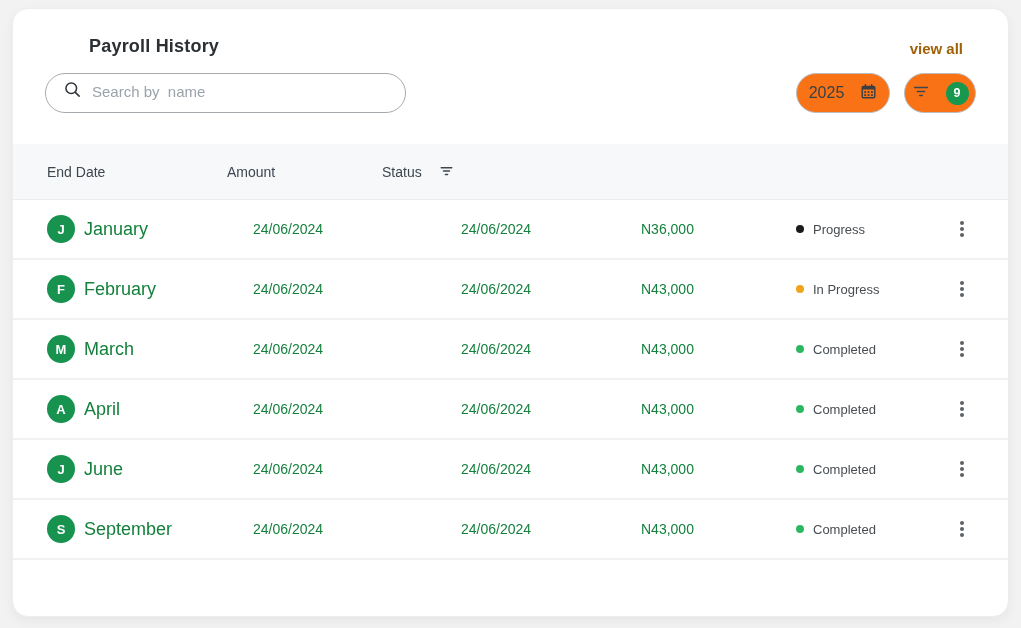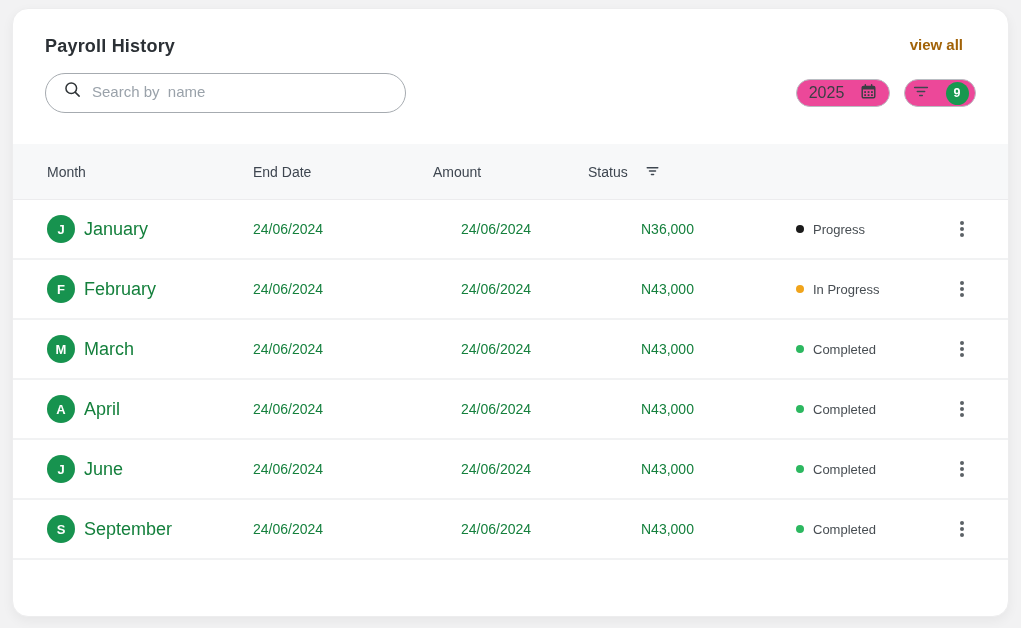--- a/index.html
+++ b/index.html
@@ -4,37 +4,37 @@
 <style>
   * { margin:0; padding:0; box-sizing:border-box; }
   html,body { width:1021px; height:628px; background:#f2f2f3; font-family:"Liberation Sans", sans-serif; overflow:hidden; }
   .card {
     position:absolute; left:12px; top:8px; width:997px; height:609px;
     background:#ffffff; border-radius:16px; border:1px solid #ededee;
     box-shadow:0 4px 12px rgba(0,0,0,0.05);
     overflow:hidden;
   }
   .card-top { padding:27px 32px 0 32px; }
-  .title-row { display:flex; justify-content:space-between; align-items:flex-start; }
+  .title-row { display:flex; justify-content:space-between; align-items:flex-end;margin-left:44px; }
   .title { font-size:18px; font-weight:700; color:#2b3035; letter-spacing:0.2px; }
   .view-all { font-size:15px; font-weight:700; color:#a16207; margin-right:13px; cursor:pointer; }
   .controls-row { display:flex; justify-content:space-between; align-items:center; margin-top:16px; }
   .search-pill {
     width:361px; height:40px; border:1.4px solid #a6abb0; border-radius:21px;
     display:flex; align-items:center; padding:0 14px 4px 17px; background:#fff;
   }
   .search-pill svg { flex:none; }
   .search-input {
     border:none; outline:none; flex:1; margin-left:10px; font-size:15px;
     font-family:"Liberation Sans", sans-serif; color:#2b3035; background:transparent;
   }
   .search-input::placeholder { color:#9aa2aa; }
   .right-btns { display:flex; align-items:center; gap:14px; }
   .pill-btn {
-    height:28px; border:1.4px solid #b9bdc2; border-radius:21px; background:#ec4899;
+    height:40px; border:1.4px solid #b9bdc2; border-radius:21px; background:#f97316;
     display:flex; align-items:center; justify-content:center; gap:16px; cursor:pointer;
     font-family:"Liberation Sans", sans-serif;
   }
   .year-btn { width:94px; font-size:16px; color:#3a3f44; font-weight:500; }
   .filter-btn { width:72px; }
   .badge {
     width:23px; height:23px; border-radius:50%; color:#fff; font-size:12.5px; font-weight:700;
     display:flex; align-items:center; justify-content:center;
   }
   .table { margin-top:31px; }
@@ -112,21 +112,20 @@
             </svg>
           </span>
           <span class="badge" style="background-color: rgb(24, 152, 79);">9</span>
         </button>
       </div>
     </div>
   </div>
 
   <div class="table">
     <div class="thead" style="background-color: rgb(247, 248, 249);">
-      <div class="col-month">Month</div>
       <div class="col-end">End Date</div>
       <div class="col-amount">Amount</div>
       <div class="col-status">
         <span>Status</span>
         <span>
           <svg width="15" height="12" viewBox="0 0 20 15">
             <line x1="3" y1="3" x2="17" y2="3" stroke="#3e4650" stroke-width="2" stroke-linecap="round"></line>
             <line x1="6" y1="7.5" x2="14" y2="7.5" stroke="#3e4650" stroke-width="2" stroke-linecap="round"></line>
             <line x1="8.6" y1="12" x2="11.4" y2="12" stroke="#3e4650" stroke-width="2" stroke-linecap="round"></line>
           </svg>

